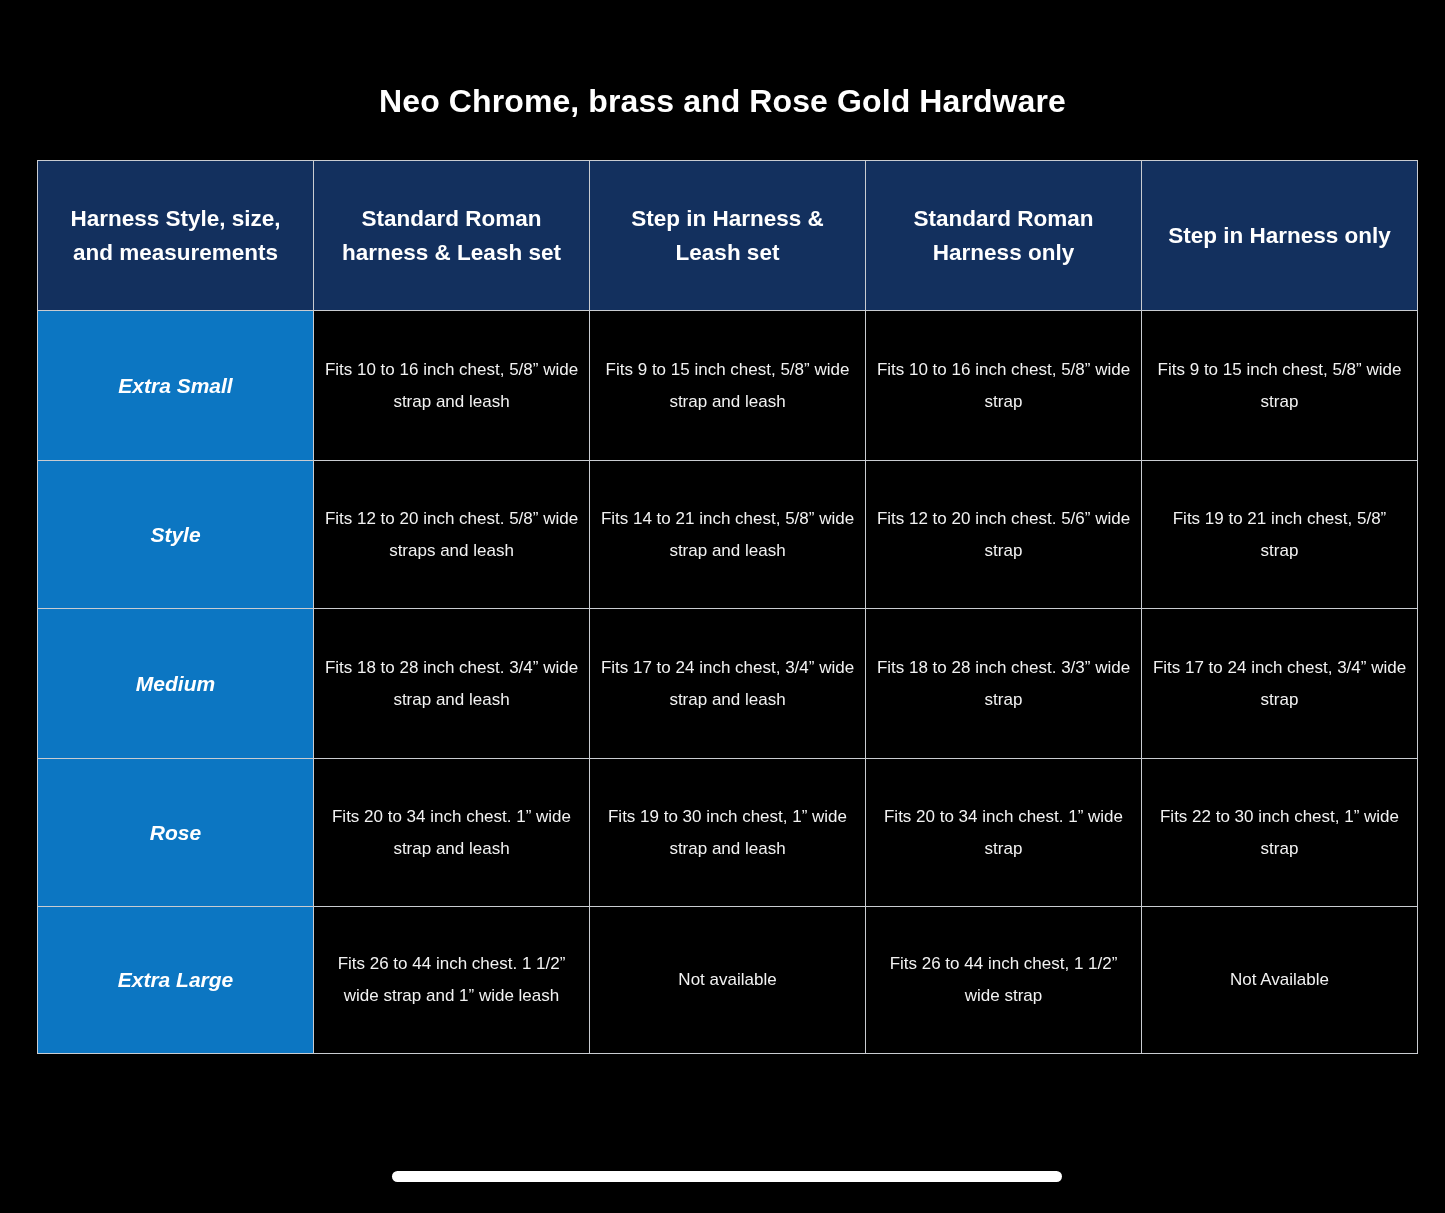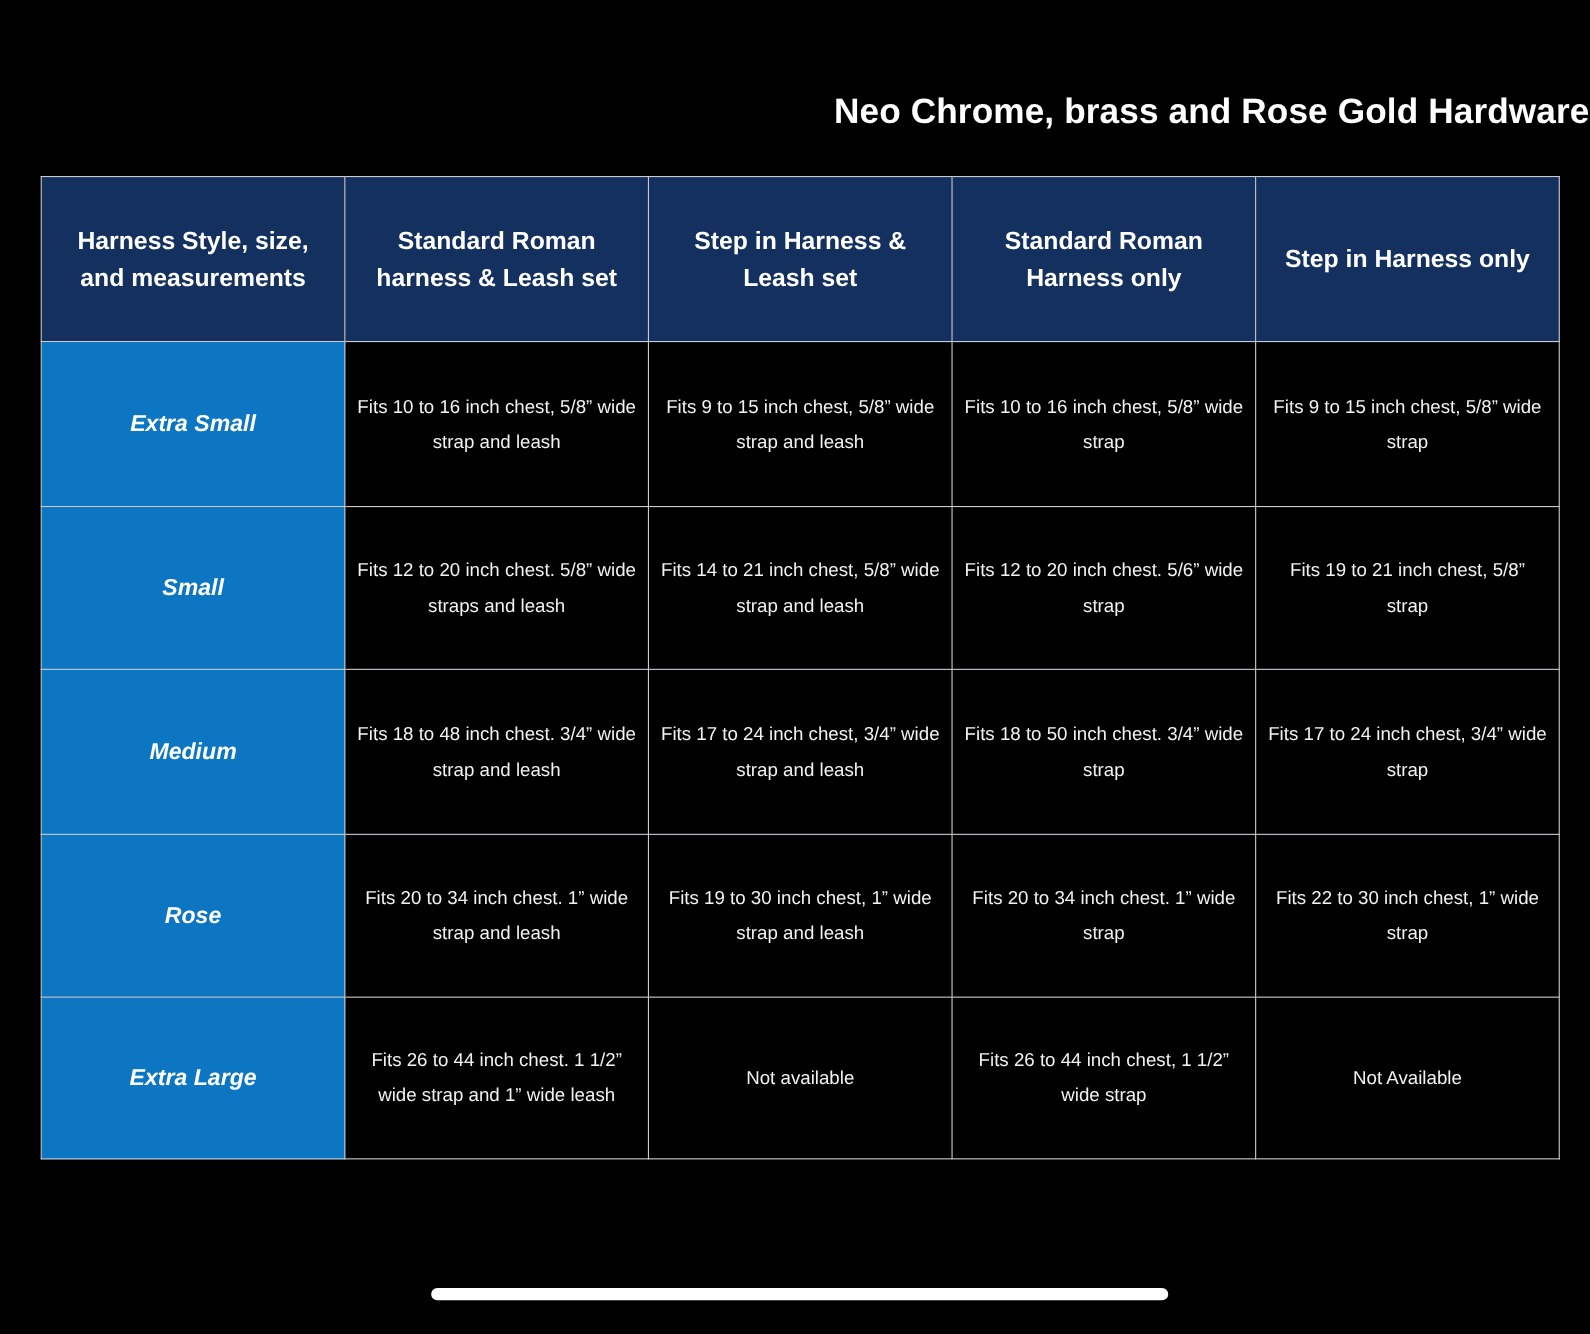--- a/index.html
+++ b/index.html
@@ -20,21 +20,21 @@
     width: 1445px;
     height: 1213px;
     background: #000000;
   }
 
   .page-title {
     position: absolute;
     left: 0;
     top: 79px;
     width: 1445px;
-    text-align: right;
+    text-align: center;
     color: #ffffff;
     font-size: 32px;
     font-weight: 700;
     letter-spacing: 0.1px;
     line-height: 44px;
   }
 
   .size-table {
     position: absolute;
     left: 37px;
@@ -126,31 +126,31 @@
     </thead>
     <tbody>
       <tr class="row-xs">
         <td class="size-cell">Extra Small</td>
         <td class="spec-cell">Fits 10 to 16 inch chest, 5/8” wide strap and leash</td>
         <td class="spec-cell">Fits 9 to 15 inch chest, 5/8” wide strap and leash</td>
         <td class="spec-cell">Fits 10 to 16 inch chest, 5/8” wide strap</td>
         <td class="spec-cell">Fits 9 to 15 inch chest, 5/8” wide strap</td>
       </tr>
       <tr class="row-s">
-        <td class="size-cell">Small</td>
+        <td class="size-cell">Style</td>
         <td class="spec-cell">Fits 12 to 20 inch chest. 5/8” wide straps and leash</td>
         <td class="spec-cell">Fits 14 to 21 inch chest, 5/8” wide strap and leash</td>
         <td class="spec-cell">Fits 12 to 20 inch chest. 5/6” wide strap</td>
         <td class="spec-cell">Fits 19 to 21 inch chest, 5/8” strap</td>
       </tr>
       <tr class="row-m">
         <td class="size-cell">Medium</td>
-        <td class="spec-cell">Fits 18 to 48 inch chest. 3/4” wide strap and leash</td>
+        <td class="spec-cell">Fits 18 to 28 inch chest. 3/4” wide strap and leash</td>
         <td class="spec-cell">Fits 17 to 24 inch chest, 3/4” wide strap and leash</td>
-        <td class="spec-cell">Fits 18 to 50 inch chest. 3/4” wide strap</td>
+        <td class="spec-cell">Fits 18 to 28 inch chest. 3/3” wide strap</td>
         <td class="spec-cell">Fits 17 to 24 inch chest, 3/4” wide strap</td>
       </tr>
       <tr class="row-l">
         <td class="size-cell">Rose</td>
         <td class="spec-cell">Fits 20 to 34 inch chest. 1” wide strap and leash</td>
         <td class="spec-cell">Fits 19 to 30 inch chest, 1” wide strap and leash</td>
         <td class="spec-cell">Fits 20 to 34 inch chest. 1” wide strap</td>
         <td class="spec-cell">Fits 22 to 30 inch chest, 1” wide strap</td>
       </tr>
       <tr class="row-xl">

